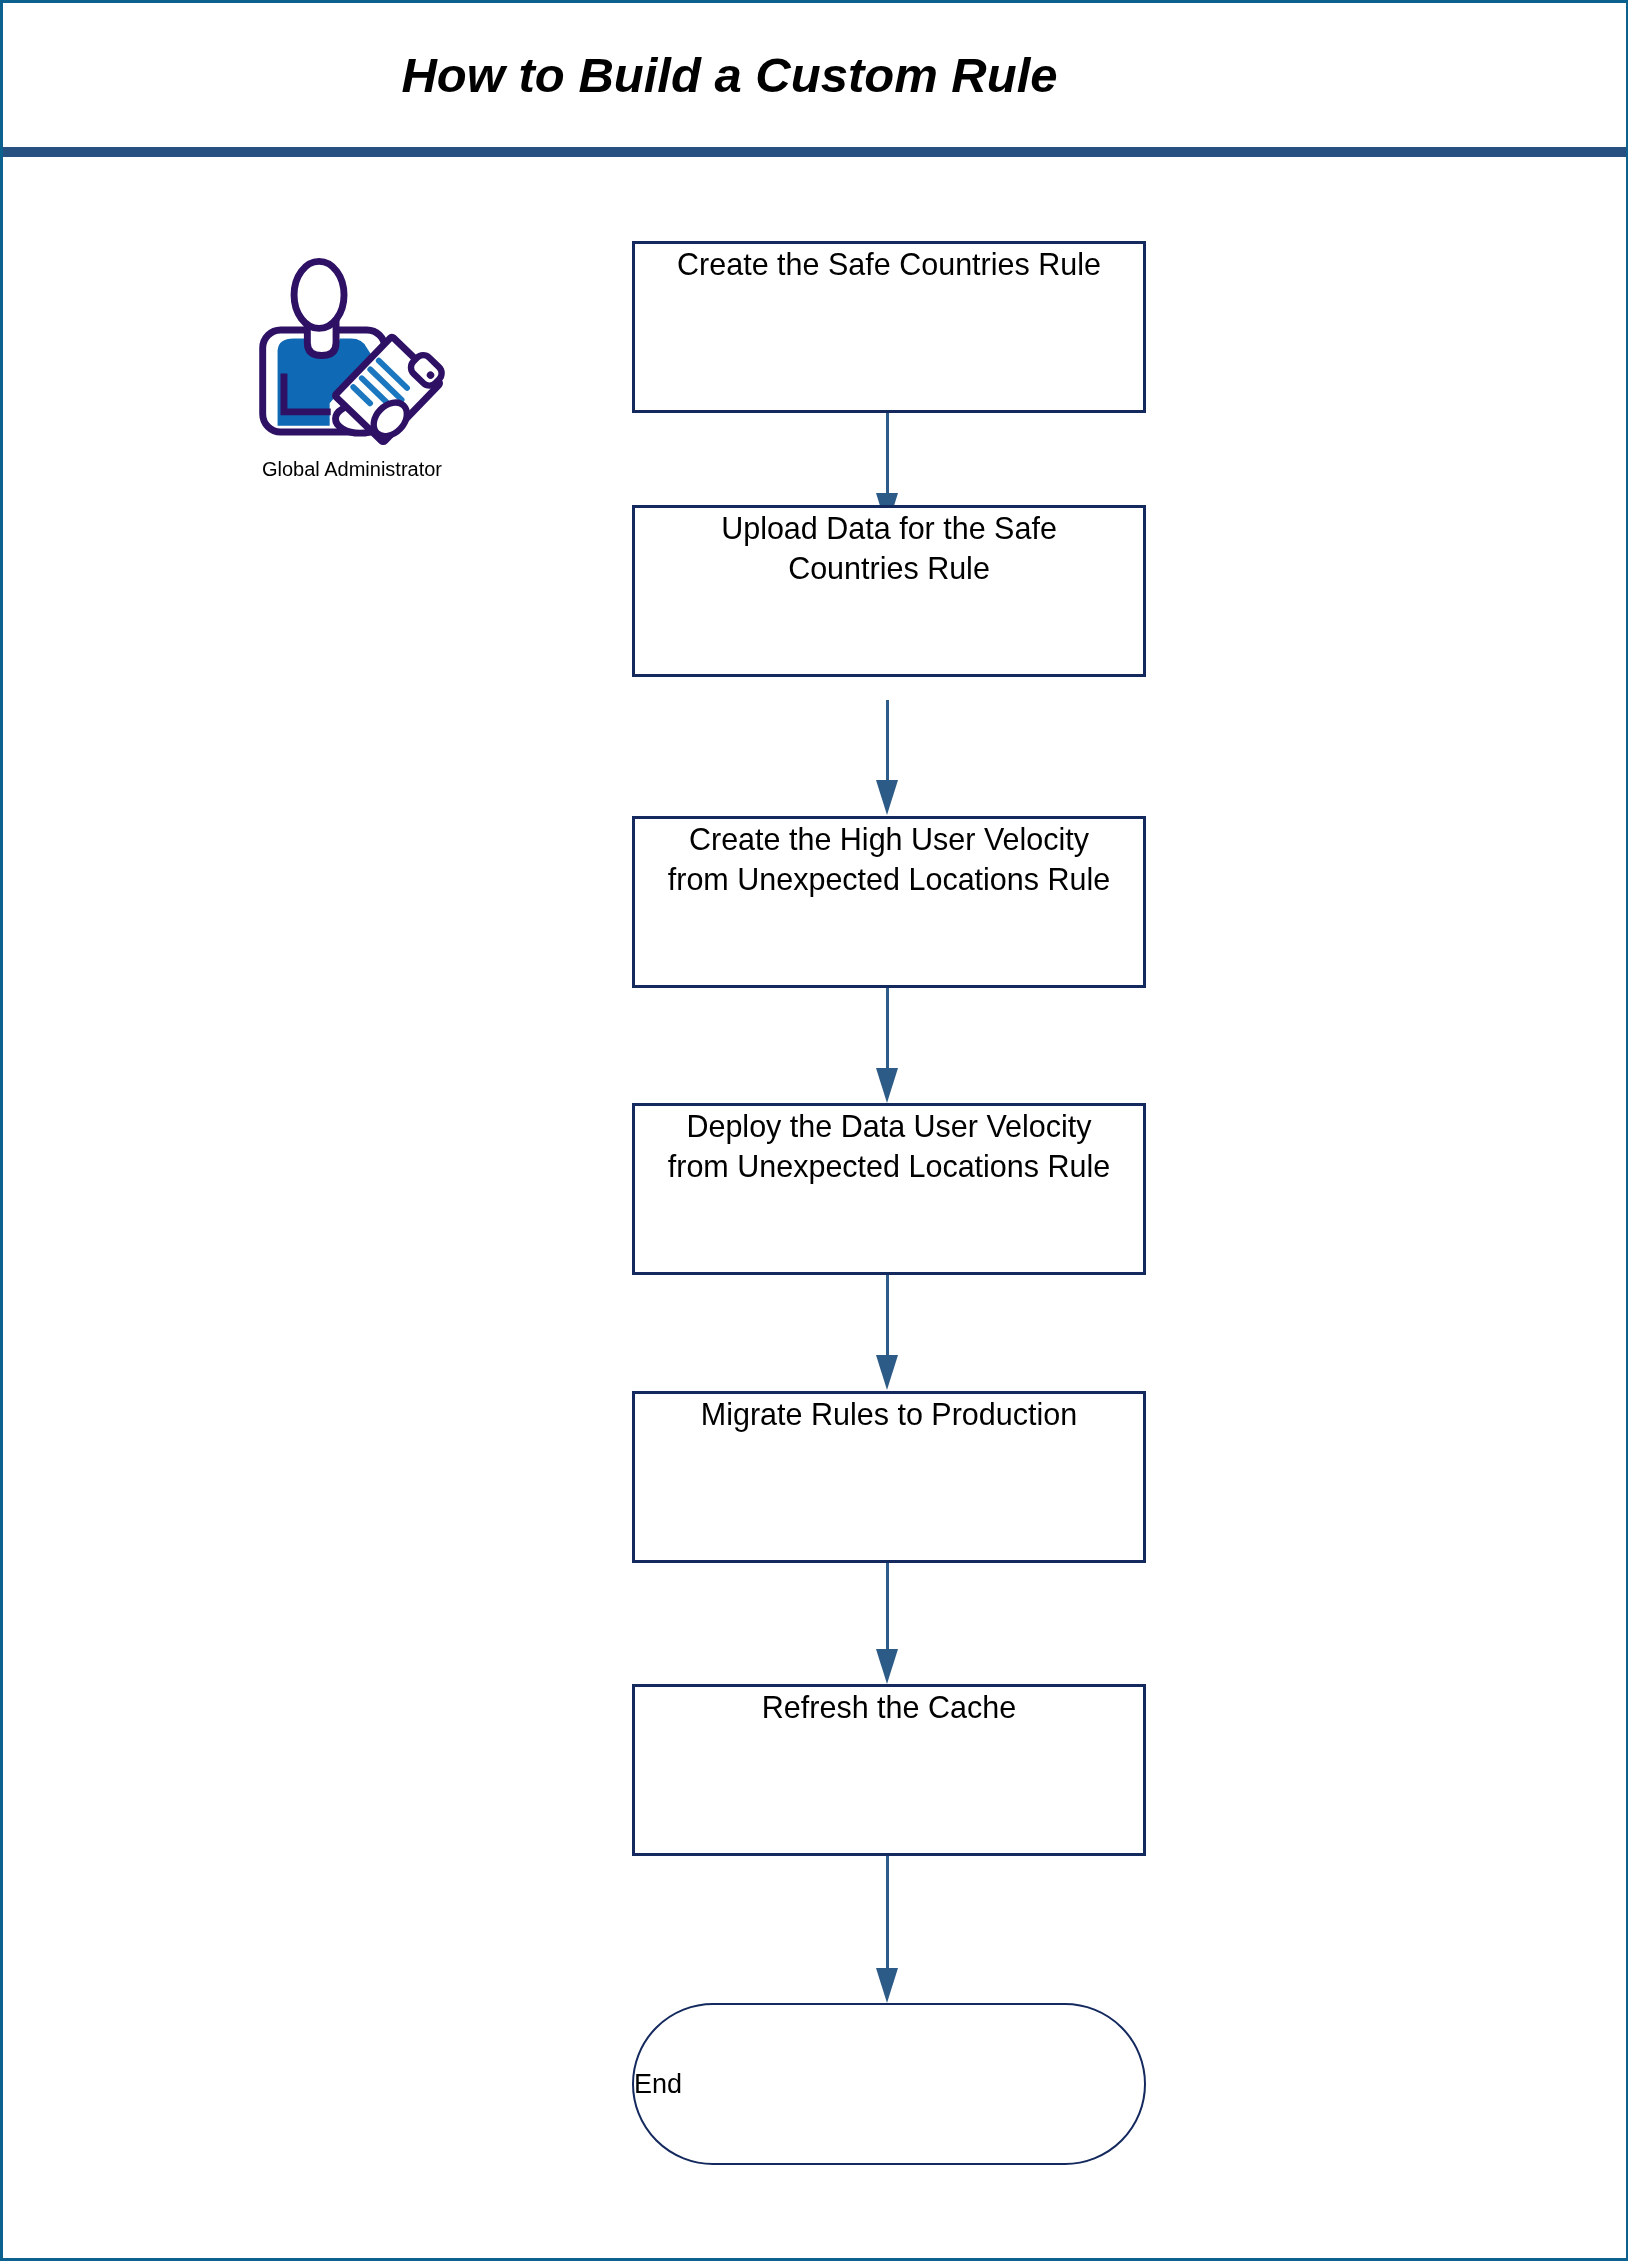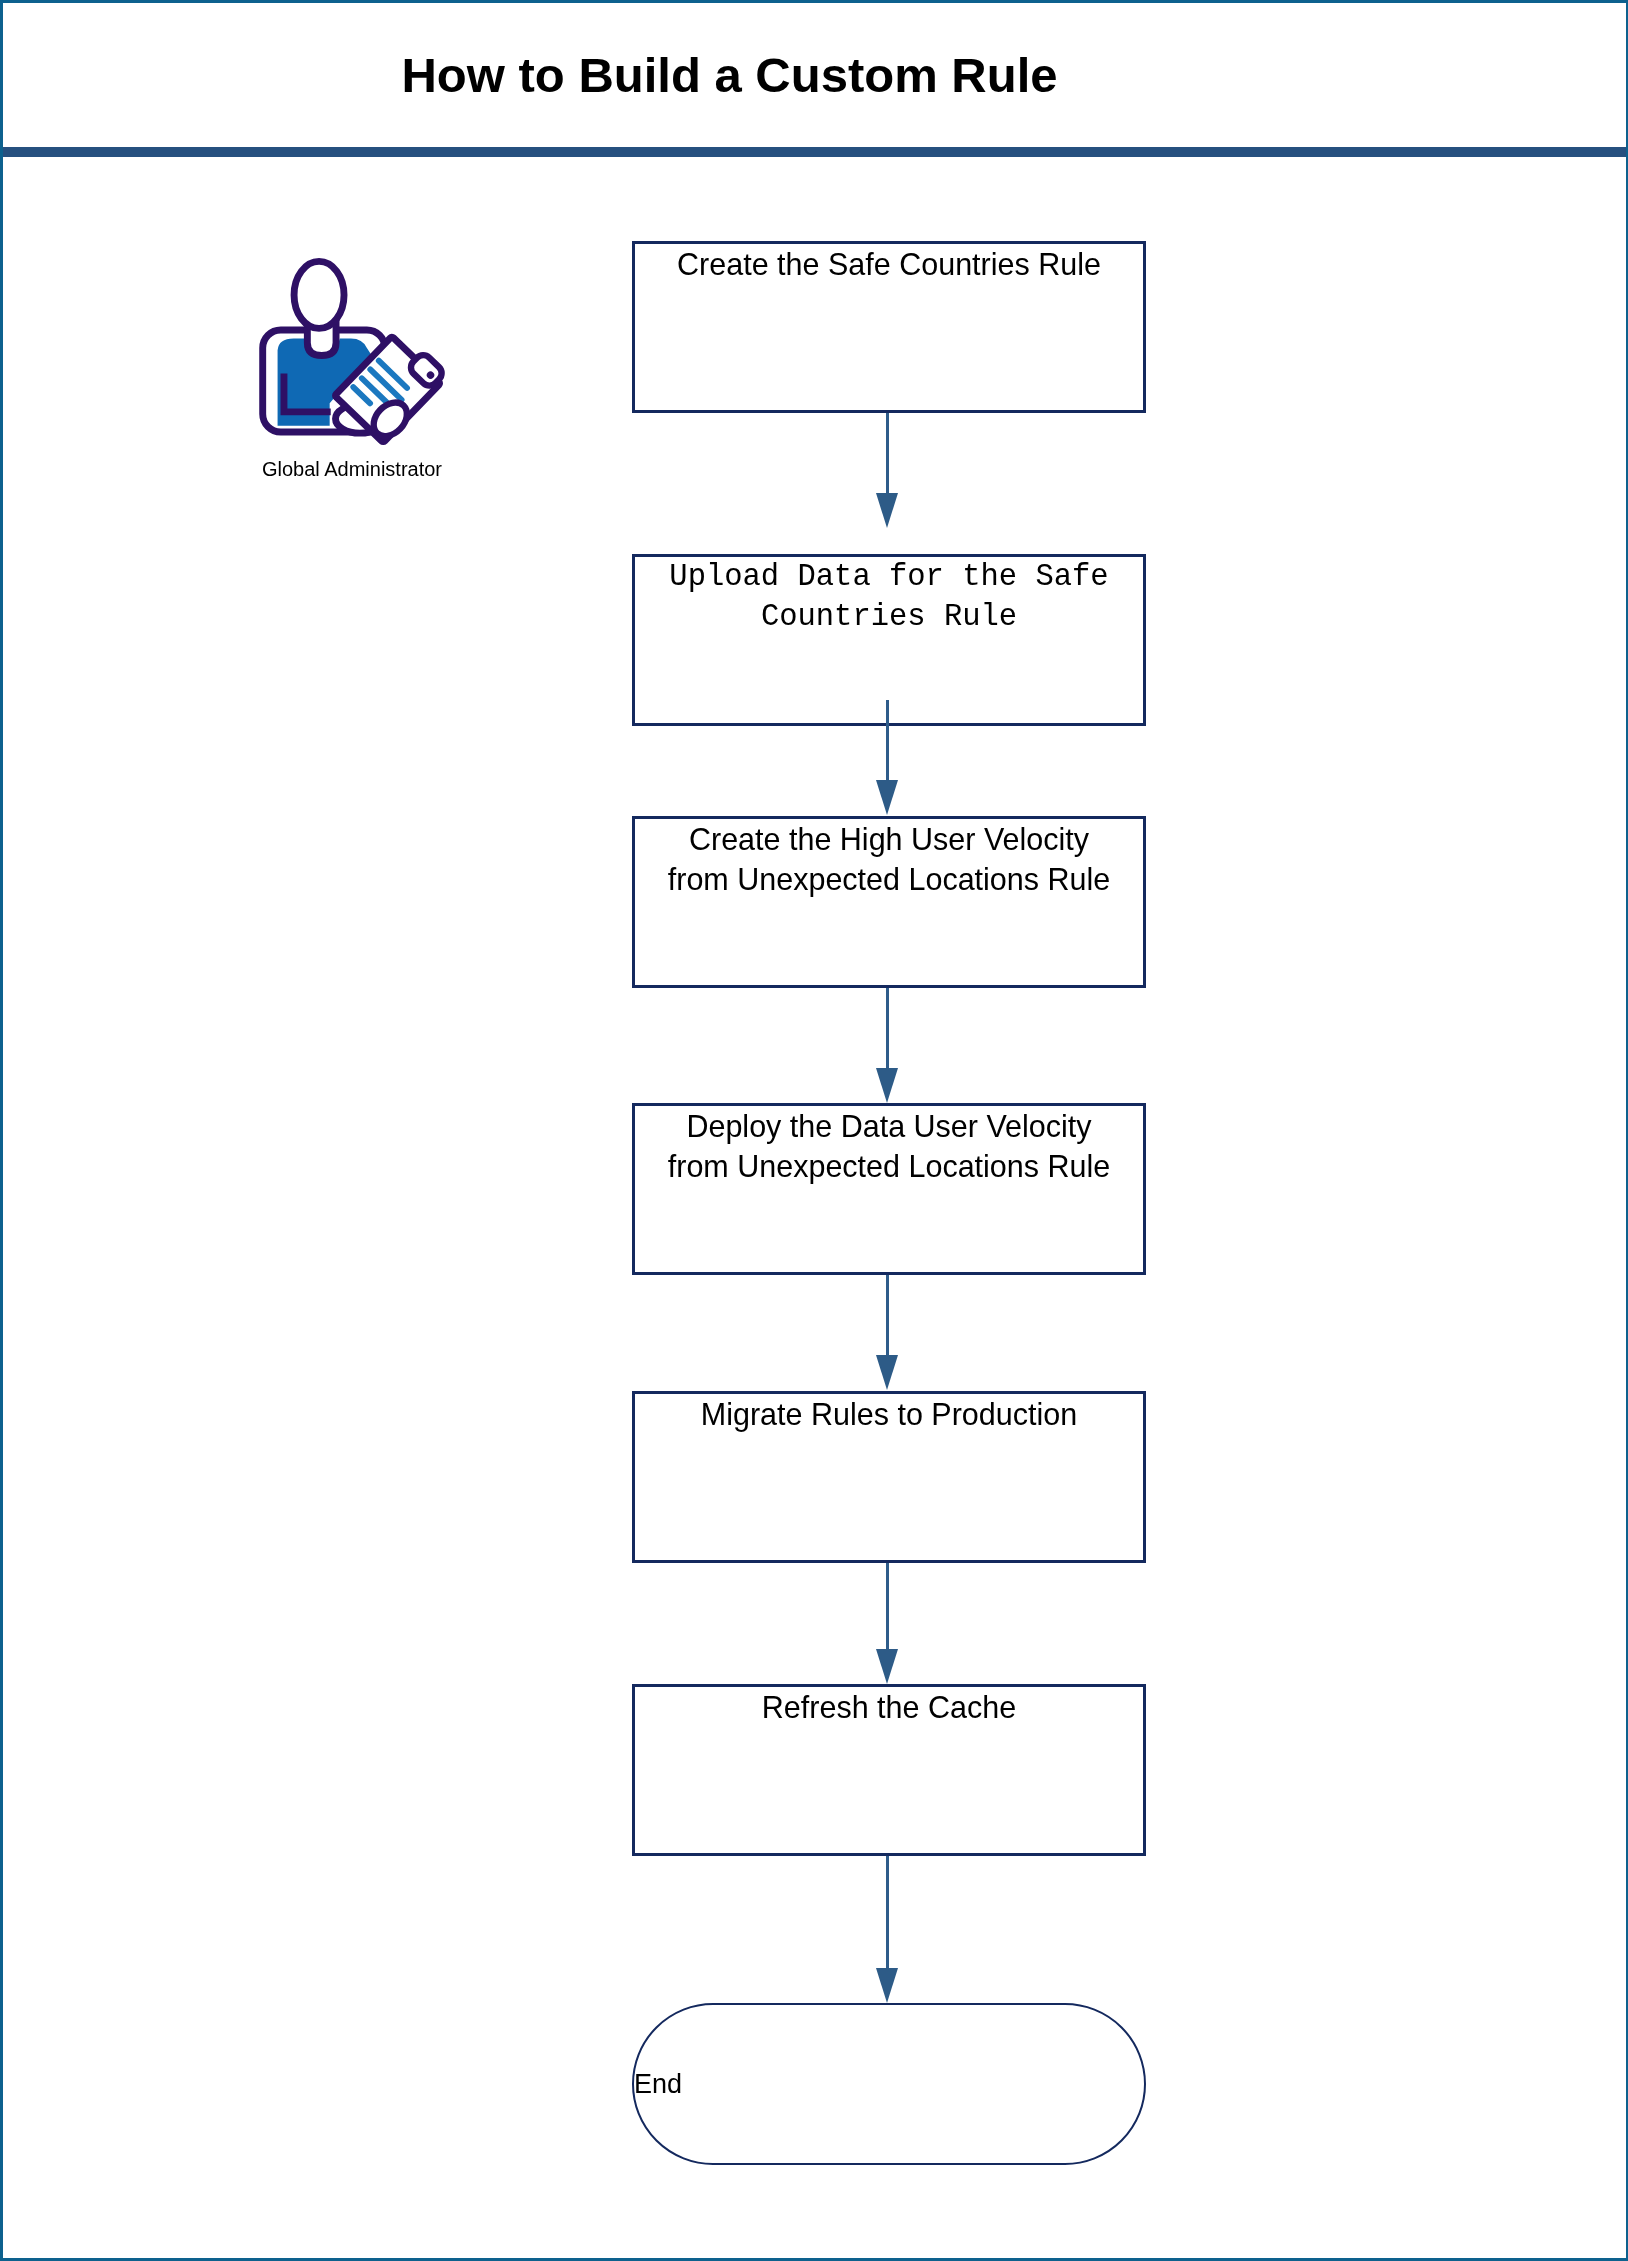--- a/index.html
+++ b/index.html
@@ -6,21 +6,21 @@
   body {
     width:1629px; height:2261px; position:relative; background:#ffffff;
     font-family:"Liberation Sans", sans-serif; color:#000;
   }
   .page {
     position:absolute; inset:0; border:3.9px solid #0d618e; box-sizing:border-box;
     background:#ffffff;
   }
   .titlebar {
     position:absolute; top:0; left:0; right:170px; height:144px;
-    display:flex; align-items:center; justify-content:center;
+    display:flex; align-items:center; justify-content:center;font-style:italic;
   }
   .title {
     font-size:49px; font-weight:bold; letter-spacing:0; margin:0;
   }
   .divider {
     position:absolute; top:144px; left:0; width:100%; height:9.8px;
     background:#26507f;
   }
   .canvas { position:absolute; inset:0; }
   .actor {
@@ -54,21 +54,21 @@
   }
   
   .a1 { top:410px;  height:115px; }
   .a2 { top:697px; height:115px; }
   .a3 { top:985px; height:115px; }
   .a4 { top:1272px; height:115px; }
   .a5 { top:1560px; height:121px; }
   .a6 { top:1853px; height:147px; }
   
   .b1 { top:238px; }
-  .b2 { top:551px;font-family:Liberation Mono, monospace; }
+  .b2 { top:502px; }
   .b3 { top:813px; }
   .b4 { top:1100px; }
   .b5 { top:1388px; }
   .b6 { top:1681px; }
   .b-end { top:2000px; }
 </style>
 </head>
 <body>
 
 <div class="page">

